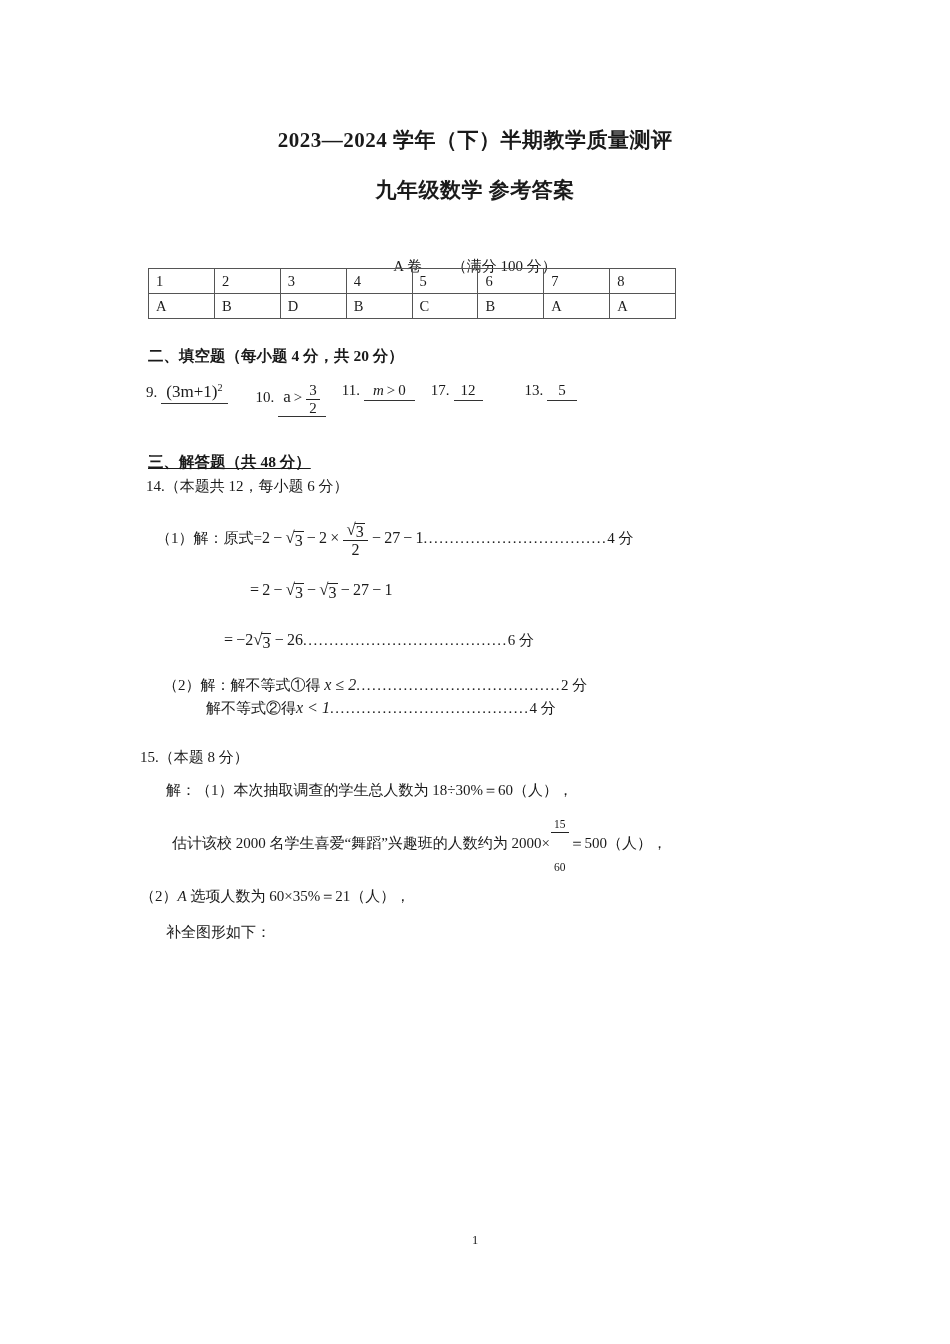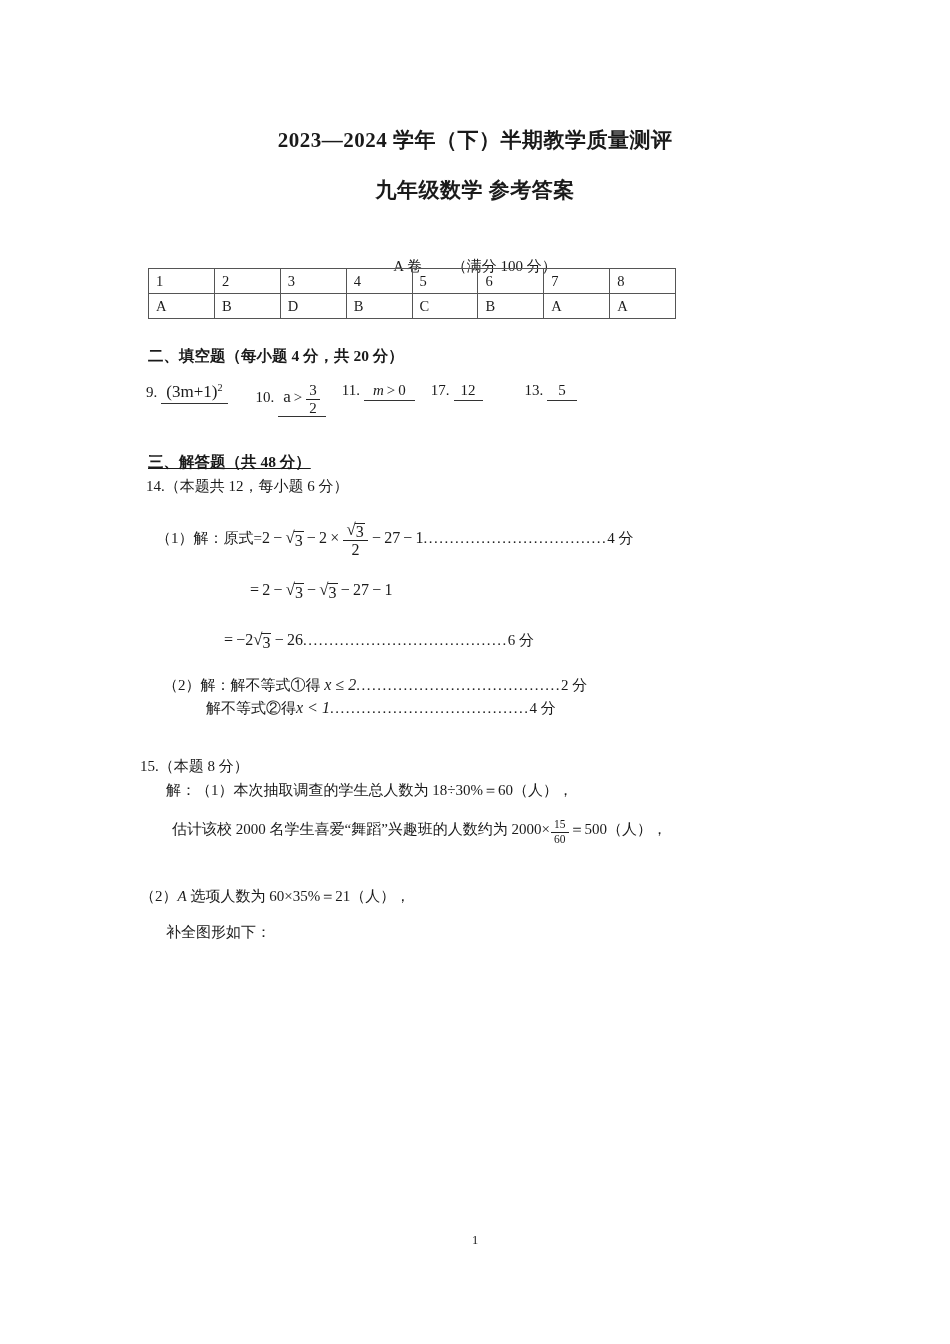--- a/index.html
+++ b/index.html
@@ -100,21 +100,21 @@
     flex-direction: column;
     align-items: center;
     vertical-align: middle;
     line-height: 1.0;
     margin: 0 1px;
     position: relative;
     top: 1px;
   }
   .frac .num { border-bottom: 1.1px solid #222; padding: 0 3px 1px 3px; }
   .frac .den { padding: 1px 3px 0 3px; }
-  .frac.small { font-size: 11.5px; }
+  .frac.small { font-size: 11.5px; gap: 28px; }
 
   
   .sqrt { display: inline-flex; align-items: flex-start; position: relative; }
   .sqrt .rad { font-size: 1.05em; line-height: 1; }
   .sqrt .rnd {
     border-top: 1.1px solid #222;
     padding: 0 1px;
     margin-left: -1px;
     position: relative;
     top: 1px;
@@ -262,21 +262,21 @@
   <div class="line" style="left:163px; top:676px;">
     <span>（2）解：解不等式①得</span>
     <span class="ital" style="font-size:16px;">x ≤ 2</span><span class="leader">.......................................</span><span>2 分</span>
   </div>
 
   <div class="line" style="left:206px; top:699px;">
     <span>解不等式②得</span><span class="ital" style="font-size:16px;">x &lt; 1</span><span class="leader">......................................</span><span>4 分</span>
   </div>
 
 
-  <div class="line" style="left:140px; top:748px;margin-top:9px;">15.（本题 8 分）</div>
+  <div class="line" style="left:140px; top:748px;">15.（本题 8 分）</div>
 
   <div class="line" style="left:166px; top:781px;">解：（1）本次抽取调查的学生总人数为 18÷30%＝60（人），</div>
 
   <div class="line" style="left:172px; top:818px;">
     <span>估计该校 2000 名学生喜爱“舞蹈”兴趣班的人数约为 2000×</span><span class="frac small">
         <span class="num">15</span>
         <span class="den">60</span>
       </span><span>＝500（人），</span>
   </div>
 

